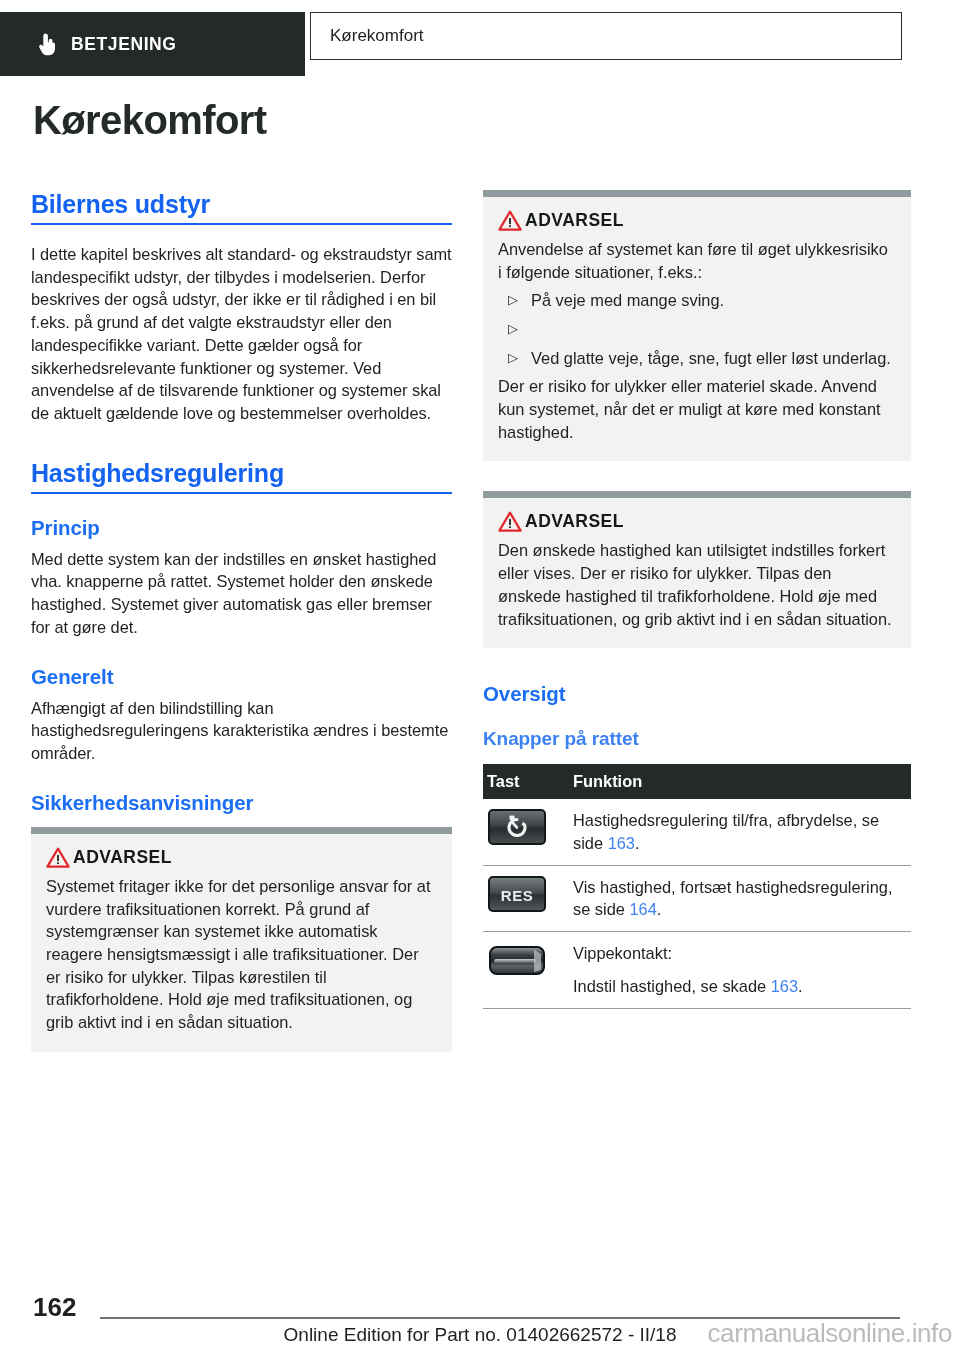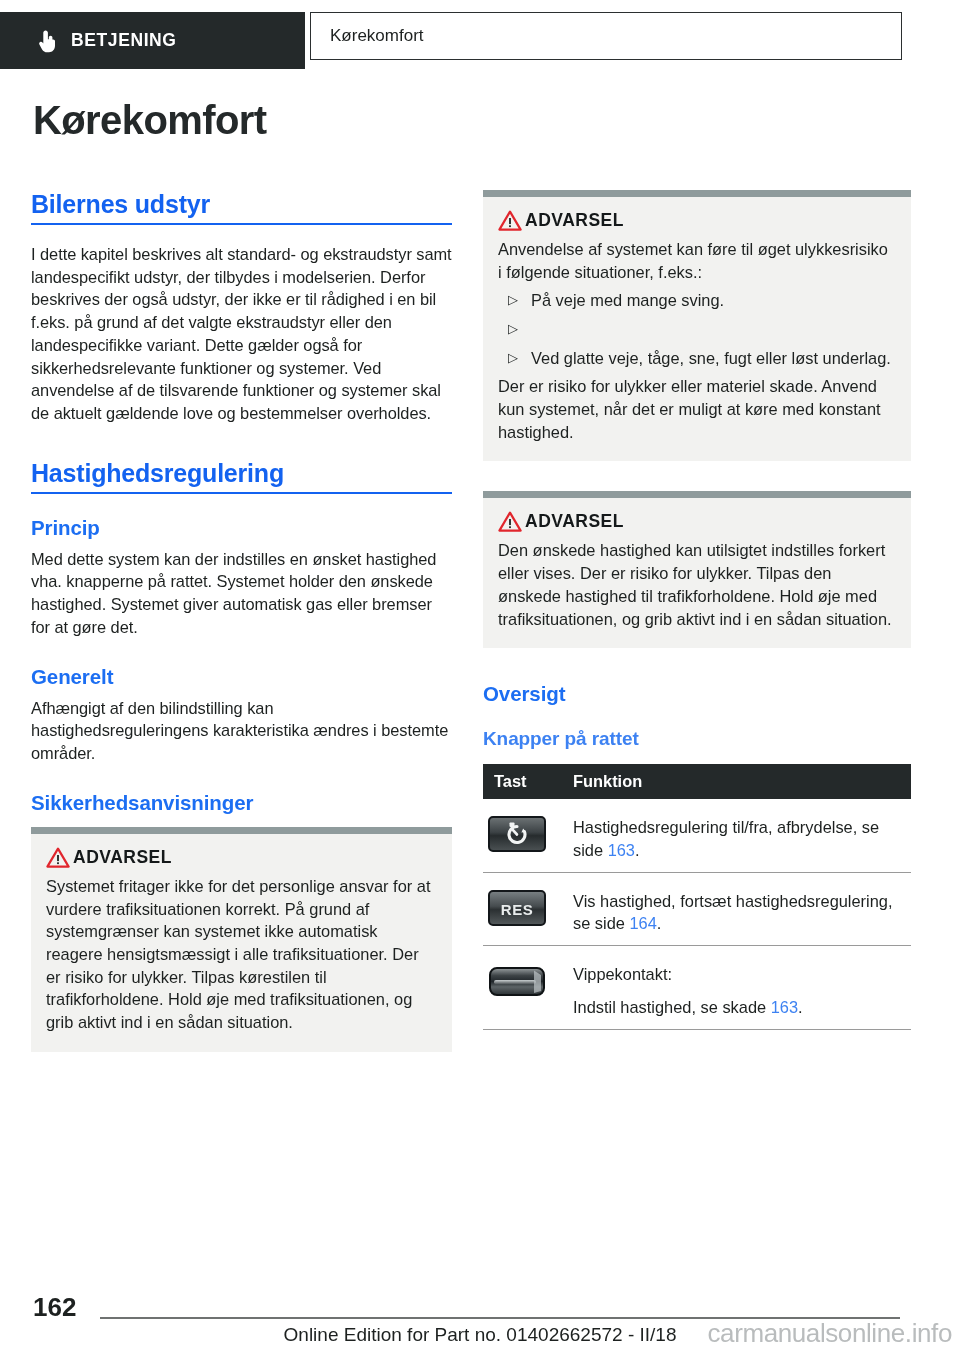--- a/index.html
+++ b/index.html
@@ -8,21 +8,21 @@
     background: #ffffff;
     font-family: "Liberation Sans", sans-serif;
     color: #1d2120;
     overflow: hidden;
   }
   .page { position: relative; width: 960px; height: 1362px; }
 
   
   .header { position: absolute; top: 12px; left: 0; width: 960px; height: 48px; display: flex; }
   .header-chapter {
-    width: 305px; height: 57px; background: #24292a;
+    width: 305px; height: 64px; background: #24292a;
     display: flex; align-items: center; gap: 14px; padding-left: 38px;
   }
   .hand-icon { width: 19px; height: 24px; display: block; flex: 0 0 auto; }
   .header-chapter-label {
     color: #ffffff; font-size: 17.5px; font-weight: bold; letter-spacing: 0.6px;
   }
   .header-tab {
     margin-left: 5px; width: 592px; height: 48px;
     background: #ffffff; border: 1.4px solid #2b2f30;
     display: flex; align-items: center; padding-left: 19px;
@@ -86,25 +86,25 @@
   }
   .warn li .tri { flex: 0 0 auto; color: #1d2120; font-size: 13px; line-height: 1.72; }
   .warn li .txt { flex: 1 1 auto; }
 
   
   .tbl { width: 100%; border-collapse: collapse; }
   .tbl thead th {
     background: #24292a; color: #ffffff; text-align: left;
     font-size: 16.4px; font-weight: bold; padding: 8px 0 8px 0;
   }
-  .tbl thead th.c1 { padding-left: 11px; width: 80px; }
+  .tbl thead th.c1 { padding-left: 4px; width: 80px; }
   .tbl thead th.c2 { padding-left: 10px; }
   .tbl tbody td {
     border-bottom: 1.5px solid #9a9a9a;
-    vertical-align: top; padding: 17px 0 10px 0;
+    vertical-align: top; padding: 10px 0 10px 0;
   }
   .tbl tbody td.c1 { width: 80px; padding-left: 5px; }
   .tbl tbody td.c2 { padding-left: 10px; font-size: 16.4px; line-height: 1.385; }
   .pageref { color: #3d82f2; }
 
   
   .btn-glyph { width: 58px; height: 36px; display: block; }
 
   
   .footer { position: absolute; left: 0; bottom: 0; width: 960px; height: 90px; }

